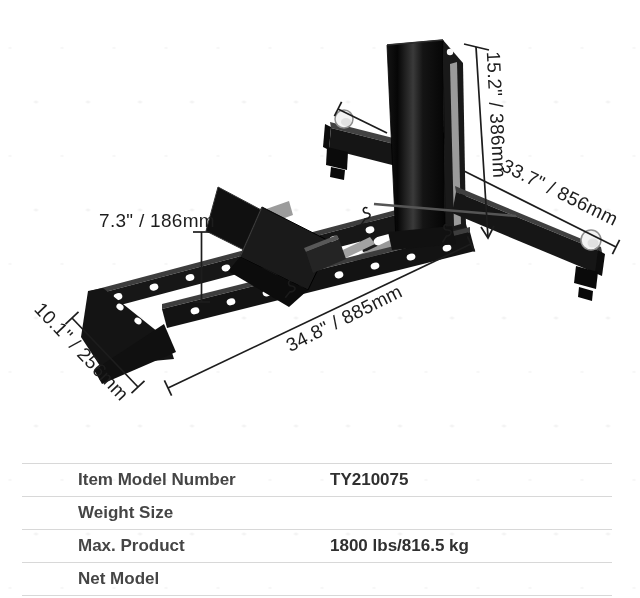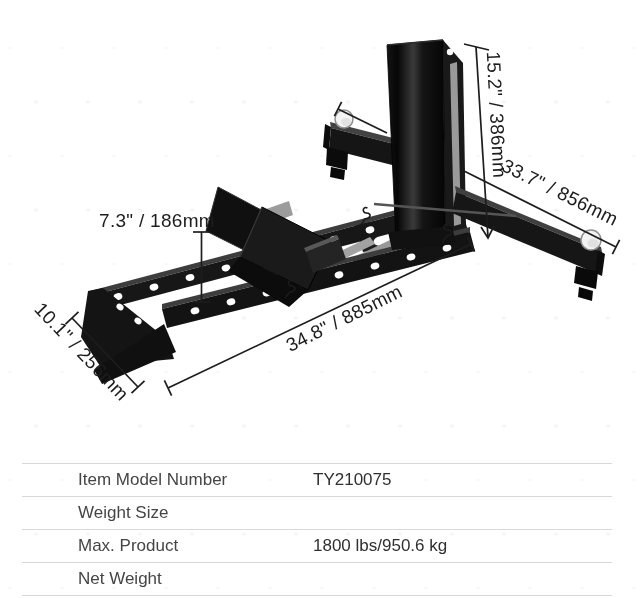--- a/index.html
+++ b/index.html
@@ -18,24 +18,24 @@
     font-family:"Liberation Sans","DejaVu Sans",sans-serif;
     font-size:19px;fill:#1d1d1d;letter-spacing:.3px;
   }
   .spec-table{
     position:absolute;left:22px;top:463px;width:590px;
     border-top:1px solid #d8d8d8;
   }
   .spec-row{
     display:flex;align-items:flex-end;height:33px;box-sizing:border-box;
     border-bottom:1px solid #d8d8d8;padding-left:56px;
-    font-size:17px;line-height:32px;white-space:nowrap;
+    font-size:17px;line-height:32px;white-space:nowrap;font-weight:bold;
   }
   .spec-label{width:235px;flex:0 0 235px;color:#454545;}
-  .spec-value{flex:1;color:#303030;}
+  .spec-value{flex:1;color:#303030;margin-left:17px;}
 </style>
 </head>
 <body>
 
 <div class="stage">
 
   <div class="figure-wrap">
     <svg width="640" height="463" viewBox="0 0 640 463">
       <defs>
         <linearGradient id="postGrad" x1="0" y1="0" x2="1" y2="0">
@@ -184,20 +184,20 @@
   <div class="spec-table">
     <div class="spec-row">
       <span class="spec-label">Item Model Number</span>
       <span class="spec-value">TY210075</span>
     </div>
     <div class="spec-row">
       <span class="spec-label">Weight Size</span>
     </div>
     <div class="spec-row">
       <span class="spec-label">Max. Product</span>
-      <span class="spec-value">1800 lbs/950.6 kg</span>
-    </div>
-    <div class="spec-row">
-      <span class="spec-label">Net Weight</span>
+      <span class="spec-value">1800 lbs/816.5 kg</span>
+    </div>
+    <div class="spec-row">
+      <span class="spec-label">Net Model</span>
     </div>
   </div>
 
 </div>
 
 </body></html>

